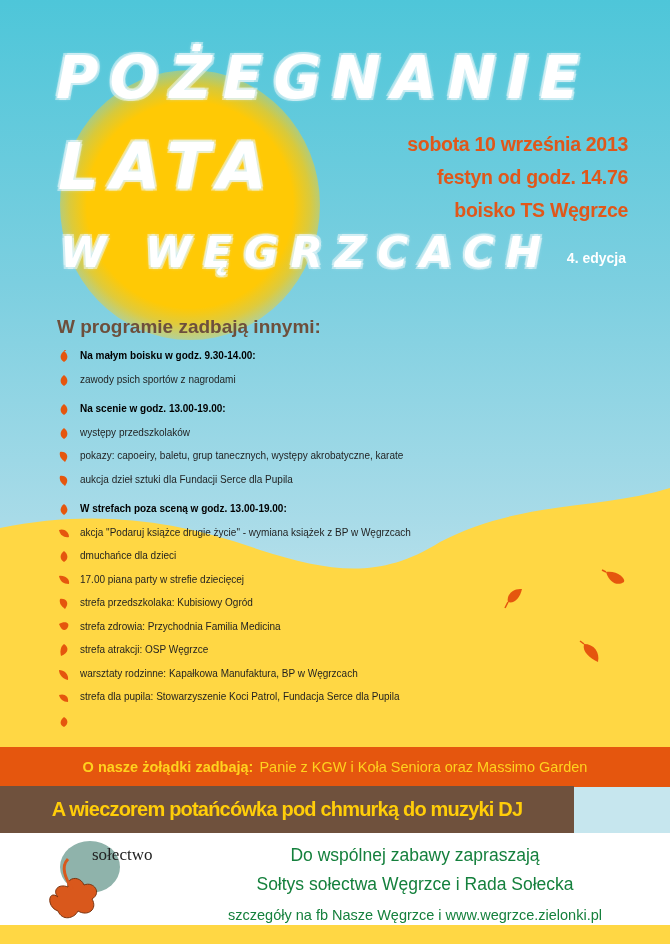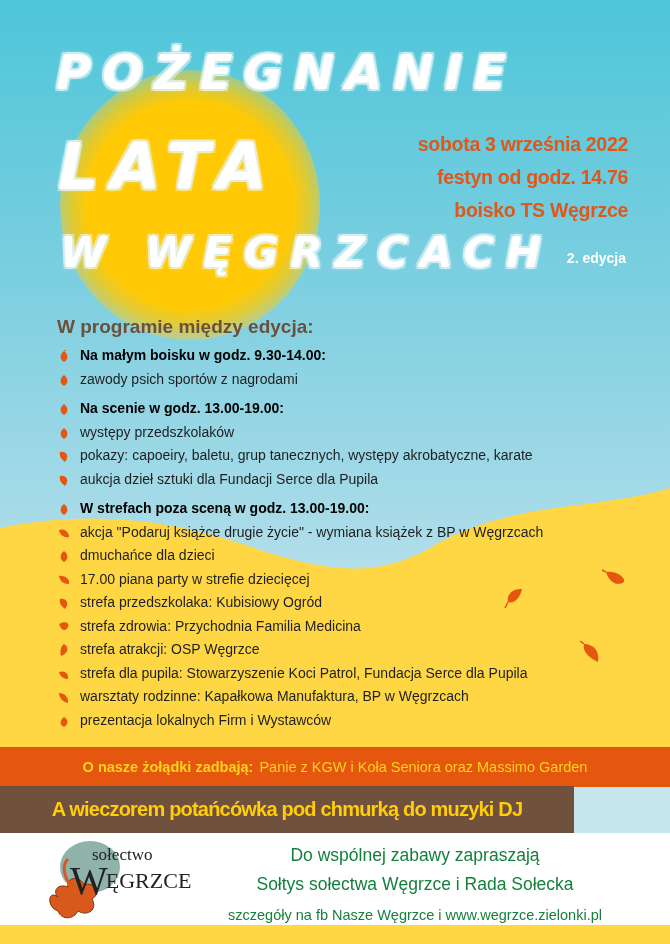--- a/index.html
+++ b/index.html
@@ -5,31 +5,31 @@
     html, body { margin: 0; padding: 0; }
     body { width: 670px; height: 944px; overflow: hidden; font-family: "DejaVu Sans", sans-serif; }
     .poster { position: relative; width: 670px; height: 944px; overflow: hidden;
       background: linear-gradient(180deg, #4ec6d9 0%, #7ccfe0 30%, #a8dbe8 55%, #c6e6ee 70%); }
     .sun { position: absolute; left: 60px; top: 70px; width: 260px; height: 270px; border-radius: 50%;
       background: radial-gradient(circle at 50% 50%, #ffc905 0%, #ffc905 55%, rgba(255,201,5,0.75) 64%, rgba(230,210,80,0.35) 74%, rgba(200,215,120,0) 85%); }
     .hill { position: absolute; left: 0; top: 480px; width: 670px; height: 280px; }
     .title-line { position: absolute; color: #fff; font-family: "DejaVu Sans", sans-serif; font-weight: bold;
       letter-spacing: 10px; font-style: italic;
       text-shadow: 0 0 2px #bfe6ee, 0 0 4px #d7f0f4, 2px 2px 0 rgba(255,255,255,0.45), -2px -2px 0 rgba(255,255,255,0.45), 2px -2px 0 rgba(255,255,255,0.45), -2px 2px 0 rgba(255,255,255,0.45); }
-    .t1 { left: 56px; top: 44px; font-size: 48px; letter-spacing: 11px; }
+    .t1 { left: 56px; top: 44px; font-size: 58px; letter-spacing: 11px; }
     .t2 { left: 58px; top: 130px; font-size: 64px; letter-spacing: 12px; }
     .t3 { left: 60px; top: 228px; font-size: 42px; letter-spacing: 12px; }
     .event-info { position: absolute; right: 42px; top: 128px; text-align: right; color: #e0571a;
       font-family: "Liberation Sans", sans-serif; font-weight: bold; font-size: 19.5px; line-height: 33px; letter-spacing: -0.3px; }
     .edition { position: absolute; right: 44px; top: 250px; color: #fff; font-size: 14px;
       font-family: "Liberation Sans", sans-serif; font-weight: bold; }
     .program-heading { position: absolute; left: 57px; top: 316px; color: #6d4f3c;
       font-family: "Liberation Sans", sans-serif; font-weight: bold; font-size: 19px; }
     .program { position: absolute; left: 56px; top: 344px; width: 600px; font-family: "Liberation Sans", sans-serif; color: #1f1f1f; }
-    .row { position: relative; height: 23.5px; line-height: 23.5px; padding-left: 24px; font-size: 14px; white-space: nowrap; }
+    .row { position: relative; height: 23.5px; line-height: 23.5px; padding-left: 24px; font-size: 10px; white-space: nowrap; }
     .row.section { font-weight: bold; color: #000; margin-top: 0; }
     .row.gap { margin-top: 6px; }
     .leaf { position: absolute; left: 2px; top: 6px; width: 12px; height: 13px; }
     .float-leaf { position: absolute; width: 28px; height: 28px; }
     .band-orange { position: absolute; left: 0; top: 747px; width: 670px; height: 40px; background: #e5560e;
       display: flex; align-items: center; justify-content: center; font-family: "Liberation Sans", sans-serif; font-size: 14.5px; color: #ffd21e; white-space: nowrap; }
     .band-orange b { margin-right: 6px; }
     .band-brown { position: absolute; left: 0; top: 786px; width: 574px; height: 47px; background: #6f513d;
       display: flex; align-items: center; justify-content: center; font-family: "Liberation Sans", sans-serif; font-weight: bold; font-size: 20px; letter-spacing: -0.8px; color: #ffcd09; }
     .band-white { position: absolute; left: 0; top: 833px; width: 670px; height: 92px; background: #ffffff; }
@@ -50,27 +50,27 @@
 
   <svg class="hill" viewBox="0 0 670 280" preserveAspectRatio="none">
     <path d="M0,48 C90,30 170,38 260,70 C330,92 380,100 440,62 C520,20 600,30 670,8 L670,280 L0,280 Z" fill="#ffd744"></path>
   </svg>
 
   <div class="title-line t1">POŻEGNANIE</div>
   <div class="title-line t2">LATA</div>
   <div class="title-line t3">W WĘGRZCACH</div>
 
   <div class="event-info">
-    <div>sobota 3 września 2022</div>
+    <div>sobota 10 września 2013</div>
     <div>festyn od godz. 14.76</div>
     <div>boisko TS Węgrzce</div>
   </div>
-  <div class="edition">2. edycja</div>
-
-  <div class="program-heading">W programie między edycja:</div>
+  <div class="edition">4. edycja</div>
+
+  <div class="program-heading">W programie zadbają innymi:</div>
 
   <div class="program">
 
     <div class="row section">
       <svg class="leaf" viewBox="0 0 12 13">
           <path d="M6,1 C10,4 11,9 6,12 C1,9 2,4 6,1 Z" fill="#e5560e"></path>
           <path d="M6,1 L8,0" stroke="#e5560e" stroke-width="1"></path>
         </svg>
       <span>Na małym boisku w godz. 9.30-14.00:</span>
     </div>
@@ -143,35 +143,34 @@
       <span>strefa zdrowia: Przychodnia Familia Medicina</span>
     </div>
     <div class="row">
       <svg class="leaf" viewBox="0 0 12 13">
           <path d="M6,0 C11,3 11,9 3,12 C2,8 2,3 6,0 Z" fill="#e5560e"></path>
         </svg>
       <span>strefa atrakcji: OSP Węgrzce</span>
     </div>
     <div class="row">
       <svg class="leaf" viewBox="0 0 12 13">
+          <path d="M1,2 C6,2 11,6 10,12 C5,11 1,7 1,2 Z" fill="#e5560e"></path>
+        </svg>
+      <span>warsztaty rodzinne: Kapałkowa Manufaktura, BP w Węgrzcach</span>
+    </div>
+    <div class="row">
+      <svg class="leaf" viewBox="0 0 12 13">
           <path d="M1,4 C6,2 11,5 10,11 C5,11 2,8 1,4 Z" fill="#e5560e"></path>
         </svg>
       <span>strefa dla pupila: Stowarzyszenie Koci Patrol, Fundacja Serce dla Pupila</span>
     </div>
     <div class="row">
       <svg class="leaf" viewBox="0 0 12 13">
-          <path d="M1,2 C6,2 11,6 10,12 C5,11 1,7 1,2 Z" fill="#e5560e"></path>
-        </svg>
-      <span>warsztaty rodzinne: Kapałkowa Manufaktura, BP w Węgrzcach</span>
-    </div>
-    <div class="row">
-      <svg class="leaf" viewBox="0 0 12 13">
           <path d="M6,2 C10,4 11,9 6,12 C1,10 2,5 6,2 Z" fill="#e5560e"></path>
         </svg>
-      <span>prezentacja lokalnych Firm i Wystawców</span>
     </div>
   </div>
 
   <svg class="float-leaf" style="left:600px; top:568px;" viewBox="0 0 28 28">
       <path d="M6,4 C16,2 26,10 24,14 C18,18 10,16 6,4 Z" fill="#e5560e"></path>
       <path d="M6,4 L2,2" stroke="#e5560e" stroke-width="1.5"></path>
     </svg>
   <svg class="float-leaf" style="left:500px; top:586px;" viewBox="0 0 28 28">
       <path d="M22,3 C14,2 6,8 8,16 C14,18 20,12 22,3 Z" fill="#e5560e"></path>
       <path d="M8,16 L5,22" stroke="#e5560e" stroke-width="1.5"></path>
@@ -191,21 +190,20 @@
   </div>
 
   <div class="band-white">
     <div class="logo">
       <svg style="position:absolute; left:0; top:0;" width="170" height="84" viewBox="0 0 170 84">
         <ellipse cx="62" cy="28" rx="30" ry="26" fill="#8fb3ab"></ellipse>
         <path d="M30,58 C20,50 18,68 30,72 C34,82 46,80 50,72 C60,78 70,70 64,60 C74,54 66,42 56,46 C52,36 38,38 40,48 C30,44 24,52 30,58 Z" fill="#d9581c" stroke="#7a3410" stroke-width="1"></path>
         <path d="M40,20 C32,28 38,40 44,50" stroke="#d9581c" stroke-width="3" fill="none"></path>
       </svg>
       <div class="logo-small">sołectwo</div>
-      <div class="logo-big"><span class="logo-w">W</span><span>ĘGRZCE</span></div>
     </div>
 
     <div class="invite">
       <div class="l1">Do wspólnej zabawy zapraszają</div>
       <div class="l2">Sołtys sołectwa Węgrzce i Rada Sołecka</div>
       <div class="l3">szczegóły na fb Nasze Węgrzce i www.wegrzce.zielonki.pl</div>
     </div>
   </div>
 
   <div class="band-yellow-bottom"></div>

